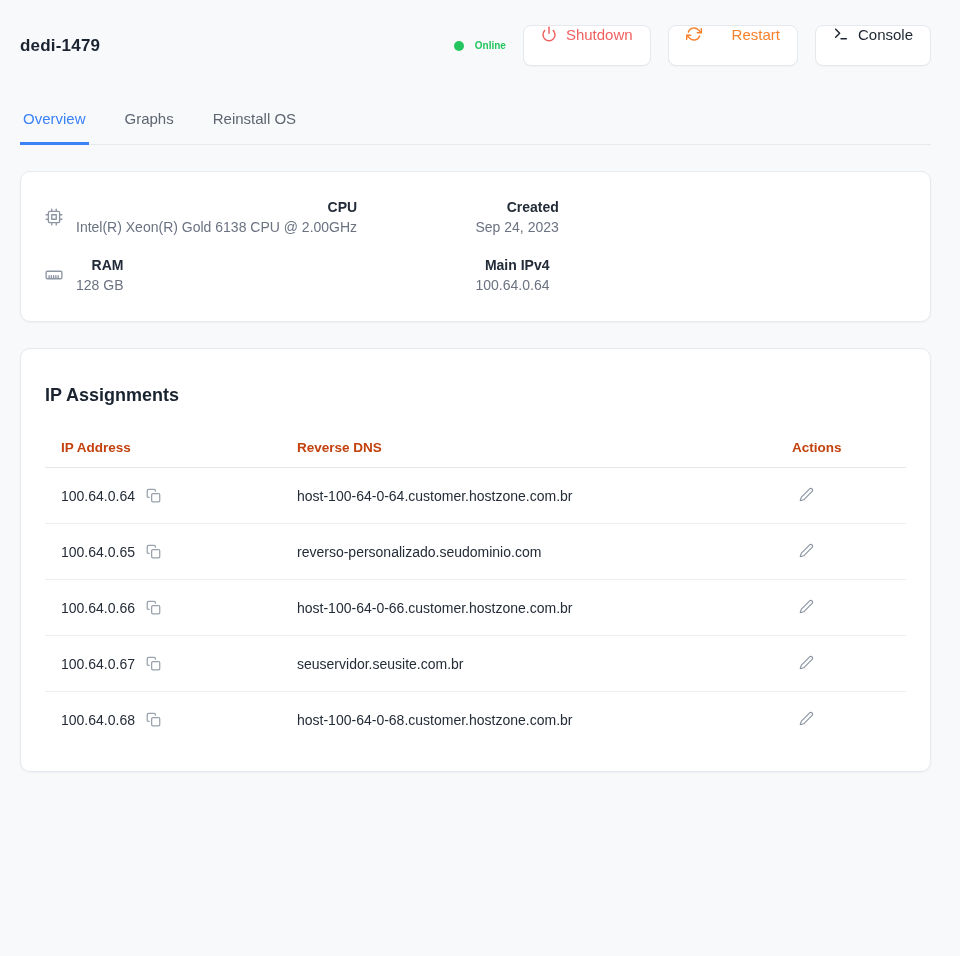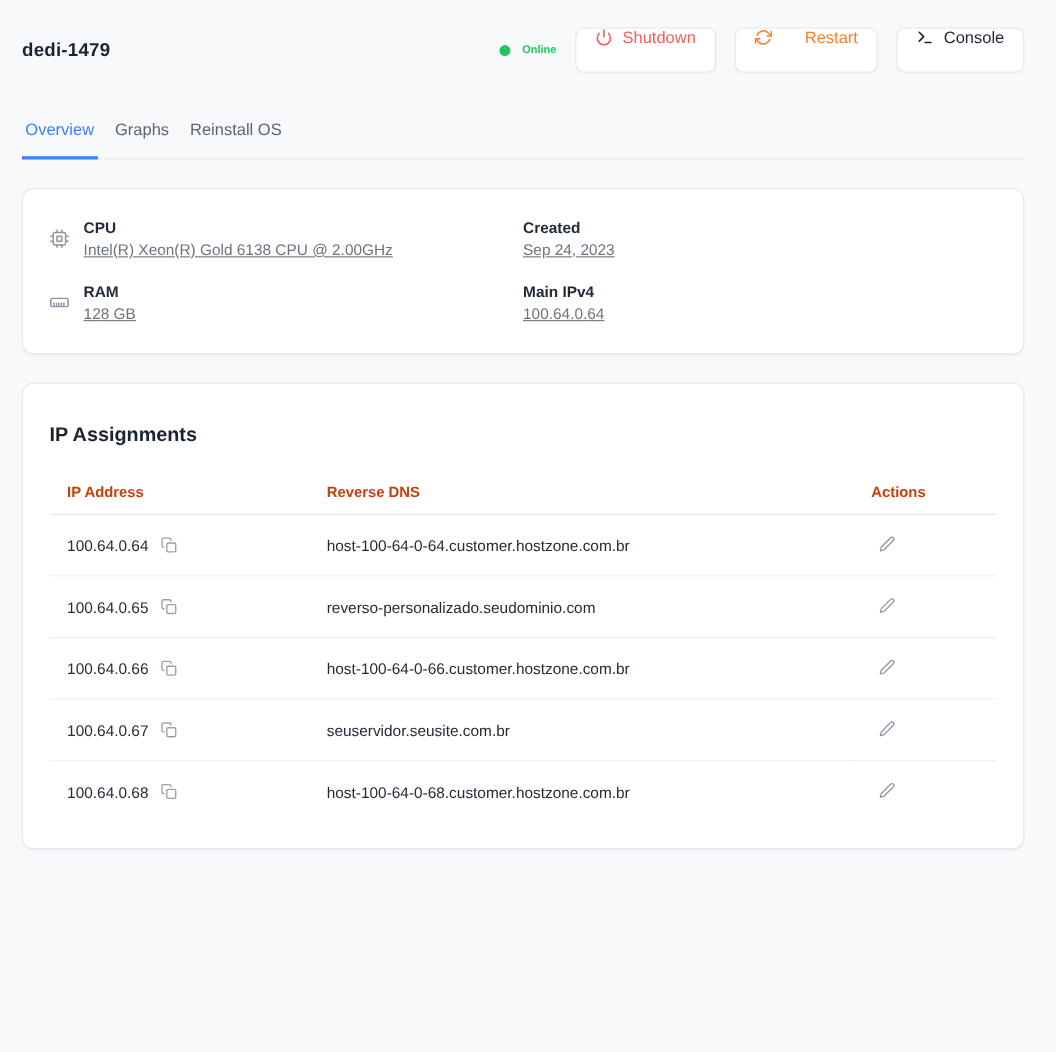--- a/index.html
+++ b/index.html
@@ -38,21 +38,21 @@
     background:#fff;border:1px solid #e5e8ec;border-radius:8px;
     font-family:inherit;font-size:15px;cursor:pointer;
     box-shadow:0 1px 1px rgba(16,24,40,.03);
   }
   .btn-danger{color:var(--danger-red);}
   .btn-warn{color:var(--warn-orange);gap:30px;}
   .btn-dark{color:#1d2530;}
 
   
   .tabs{
-    display:flex;gap:13px;
+    display:flex;gap:33px;
     margin:30px 29px 12px 20px;
     border-bottom:1px solid var(--card-border);
   }
   .tab{
     padding:14px 3px 15px;
     margin-bottom:-1px;
     font-size:15px;color:#5d6570;
     border-bottom:3px solid transparent;
     cursor:pointer;background:none;border-top:none;border-left:none;border-right:none;
     font-family:inherit;
@@ -66,26 +66,27 @@
     border-radius:10px;
     margin:26px 29px 0 20px;
     box-shadow:0 1px 2px rgba(16,24,40,.04);
   }
 
   
   .info-grid{
     display:grid;grid-template-columns:1fr 1fr;
     row-gap:20px;
     padding:26px 24px 27px;
+    text-align:right;
   }
   .info-item{display:flex;align-items:center;gap:13px;}
   .info-icon{color:#8d95a3;flex:none;}
   .info-text{display:flex;flex-direction:column;gap:2px;}
   .info-label{font-size:14px;font-weight:bold;color:#222b38;line-height:18px;}
-  .info-value{font-size:14px;color:var(--gray-text);line-height:18px;text-decoration:underline;}
+  .info-value{font-size:14px;color:var(--gray-text);line-height:18px;}
 
   
   .ip-card{padding:24px;}
   .section-title{font-size:18px;font-weight:bold;color:#1a2330;margin:12px 0 22px;}
   table{width:100%;border-collapse:collapse;table-layout:fixed;}
   col.c-ip{width:236px;}
   col.c-actions{width:130px;}
   th{
     text-align:left;font-size:13.5px;font-weight:bold;color:#c2410c;
     padding:12px 16px;border-bottom:1px solid #e3e6ea;

